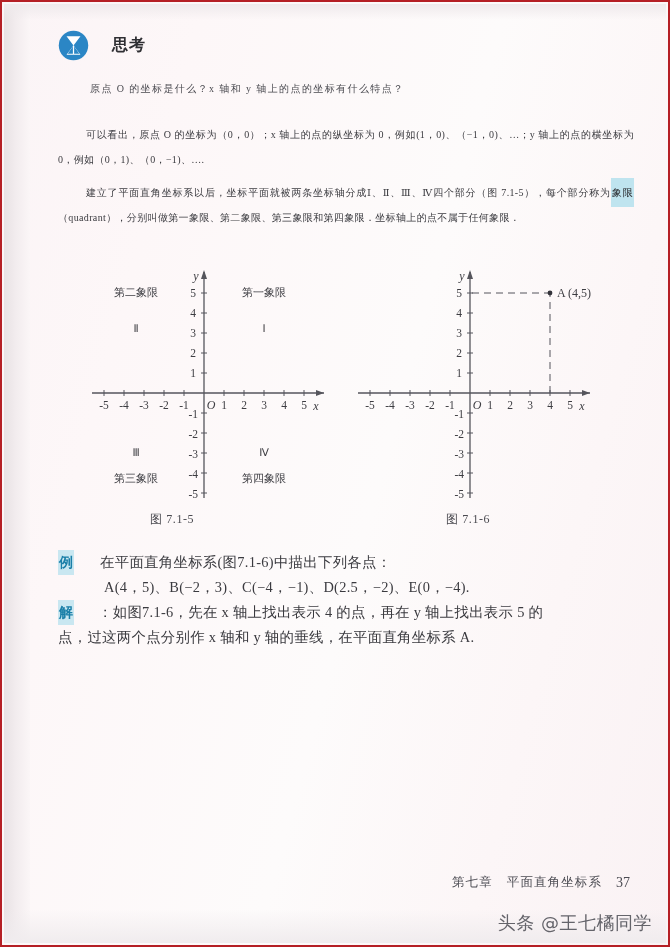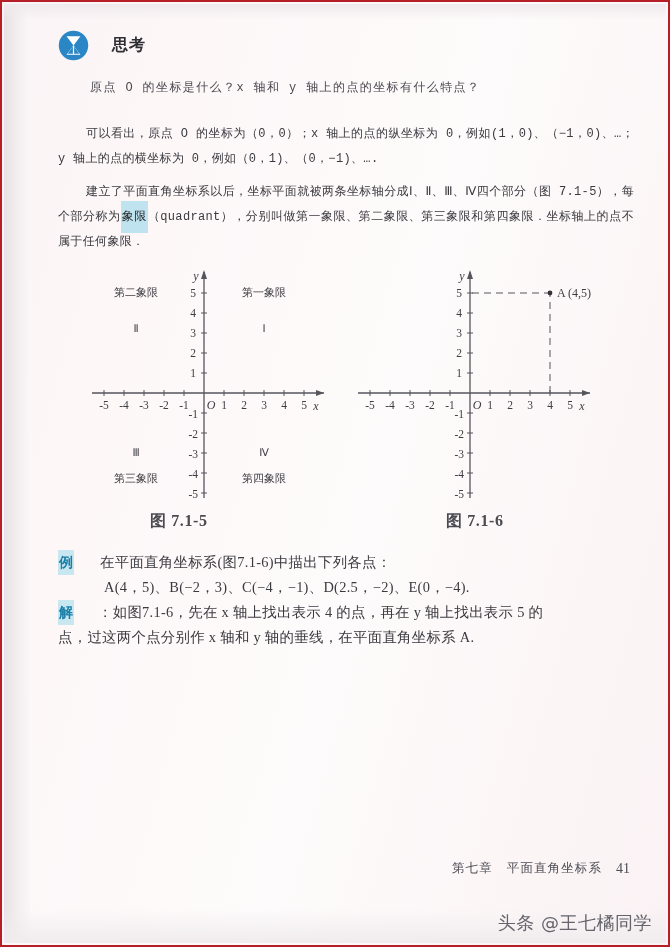--- a/index.html
+++ b/index.html
@@ -73,26 +73,25 @@
     font-weight: bold;
     font-size: 16px;
     color: #2f2f33;
     letter-spacing: 1px;
   }
 
   
   .para {
     position: absolute;
     color: #3a3a3f;
-    font-size: 12px;
+    font-size: 10px;
     line-height: 25px;
     letter-spacing: 0.35px;
     text-align: justify;
     text-justify: inter-ideograph;
-    font-family: Liberation Mono, monospace;
   }
   .q-line {
     left: 88px;
     top: 74px;
     width: 540px;
     color: #4a4a50;
     letter-spacing: 1.4px;
   }
   .p1 {
     left: 56px;
@@ -117,25 +116,24 @@
     color: #26262a;
     padding: 9px 1px;
   }
 
   
   .fig {
     position: absolute;
   }
   .fig-cap {
     position: absolute;
-    font-size: 16px;
+    font-size: 12px;
     color: #4a4a50;
     letter-spacing: 0.6px;
     white-space: nowrap;
-    font-weight: bold;
   }
   #fig1 { left: 86px; top: 258px; }
   #fig2 { left: 352px; top: 258px; }
   #cap1 { left: 148px; top: 509px; }
   #cap2 { left: 444px; top: 509px; text-align: center; }
 
   
   .ex-block {
     position: absolute;
     left: 56px;
@@ -158,21 +156,21 @@
     background: #c9e7f1;
     padding: 0 1px;
   }
   .ex-indent { padding-left: 46px; }
   .ex-hang { padding-left: 24px; }
 
   
   .footer {
     position: absolute;
     right: 42px;
-    bottom: 72px;
+    bottom: 58px;
     font-size: 12.5px;
     color: #4b4b52;
     letter-spacing: 1.1px;
     display: flex;
     gap: 14px;
     align-items: flex-end;
   }
   .footer .pg {
     font-family: "Liberation Serif", serif;
     font-size: 14px;
@@ -378,19 +376,19 @@
       <div class="ex-row ex-hang"><span class="marker" style="position:absolute;left:0;">例</span><span style="padding-left:18px;margin-top:8px;">在平面直角坐标系(图7.1-6)中描出下列各点：</span></div>
       <div class="ex-row ex-indent">A(4，5)、B(−2，3)、C(−4，−1)、D(2.5，−2)、E(0，−4).</div>
       <div class="ex-row ex-hang"><span class="marker" style="position:absolute;left:0;">解</span><span style="padding-left:16px;">：如图7.1-6，先在 x 轴上找出表示 4 的点，再在 y 轴上找出表示 5 的</span></div>
       <div class="ex-row" style="padding-left:0;">点，过这两个点分别作 x 轴和 y 轴的垂线，在平面直角坐标系 A.</div>
     </div>
 
 
     <div class="footer">
       <span>第七章</span>
       <span>平面直角坐标系</span>
-      <span class="pg">41</span>
+      <span class="pg">37</span>
     </div>
 
   </div>
 
   <div class="watermark">头条 @王七橘同学</div>
 </div>
 
 </body></html>

